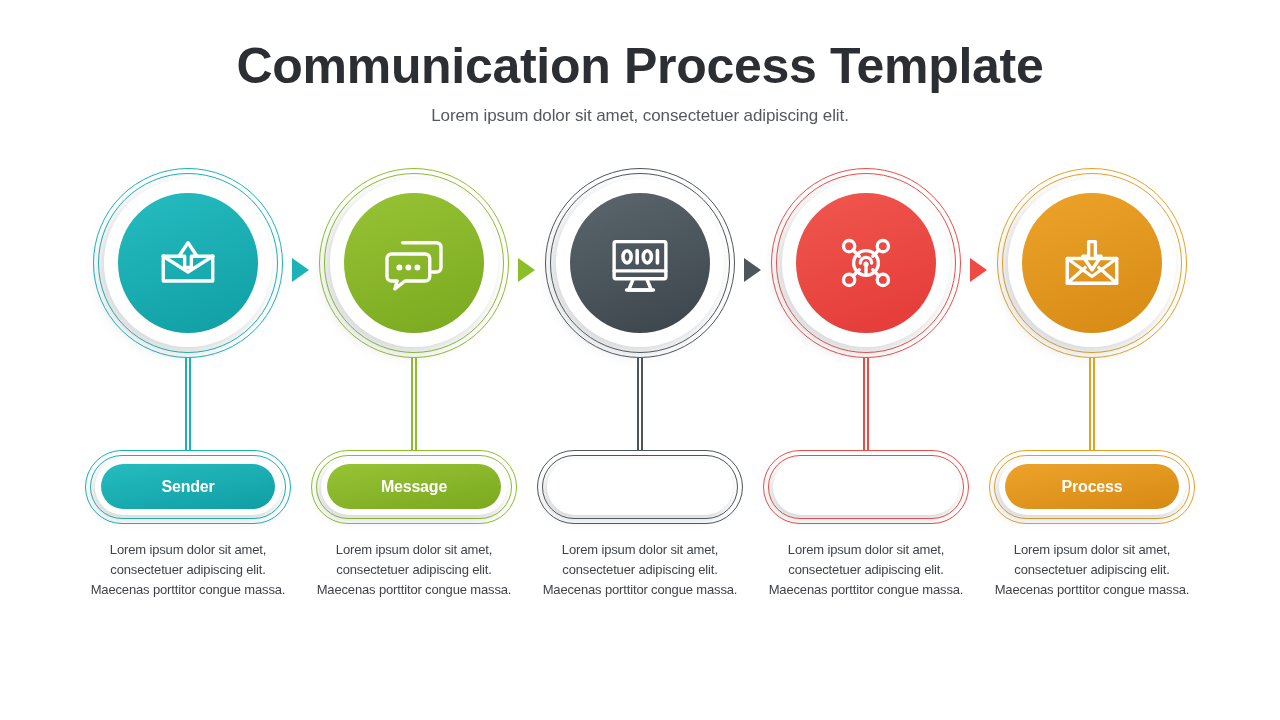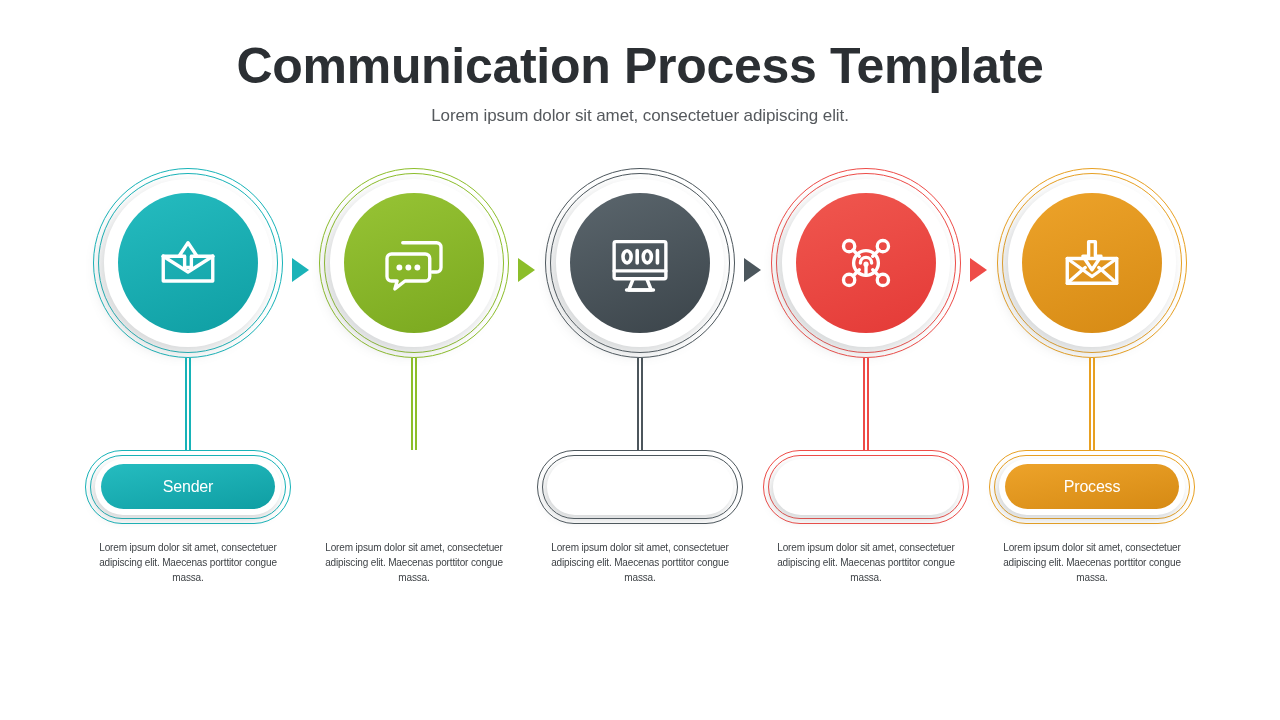--- a/index.html
+++ b/index.html
@@ -157,34 +157,34 @@
     width: 174px; height: 45px;
     border-radius: 23px;
     background: linear-gradient(170deg, var(--c1) 0%, var(--c2) 100%);
     display: flex;
     align-items: center;
     justify-content: center;
   }
   .pill-label {
     color: #ffffff;
     font-size: 16px;
-    font-weight: normal;
+    font-weight: bold;
     letter-spacing: -0.2px;
     white-space: nowrap;
   }
 
   
   .desc {
     position: absolute;
     top: 372px;
     left: 50%;
     transform: translateX(-50%);
     width: 196px;
     text-align: center;
-    font-size: 10px;
+    font-size: 13px;
     line-height: 1.52;
     color: #3f4347;
     letter-spacing: -0.15px;
   }
 
   
   .arrow {
     position: absolute;
     top: 90px;
     width: 0; height: 0;
@@ -244,20 +244,28 @@
           <path d="M12 24 L42 24 A4 4 0 0 1 46 28 L46 44 A4 4 0 0 1 42 48 L24 48 L15 55 L17 48 L12 48 A4 4 0 0 1 8 44 L8 28 A4 4 0 0 1 12 24 Z"></path>
           <circle cx="19" cy="36" r="2.6" fill="#ffffff" stroke="none"></circle>
           <circle cx="27" cy="36" r="2.6" fill="#ffffff" stroke="none"></circle>
           <circle cx="35" cy="36" r="2.6" fill="#ffffff" stroke="none"></circle>
         </svg>
       </div>
     </div>
     <div class="connector">
       <i class="l"></i>
         <i class="r"></i>
+    </div>
+    <div class="pill-wrap">
+      <div class="pill-ring-o"></div>
+      <div class="pill-ring-i"></div>
+      <div class="pill-white"></div>
+      <div class="pill-fill" style="--c1:#97c435; --c2:#7aa81f;">
+        <span class="pill-label">Message</span>
+      </div>
     </div>
     <div class="desc">Lorem ipsum dolor sit amet, consectetuer adipiscing elit. Maecenas porttitor congue massa.</div>
   </div>
 
   <div class="stage" style="left:527px; --c:#4c565c;">
     <div class="circle-wrap" style="--c1:#5b666d; --c2:#3b444a;">
       <div class="ring-outer"></div>
       <div class="ring-inner"></div>
       <div class="disc-white"></div>
       <div class="disc-color">

